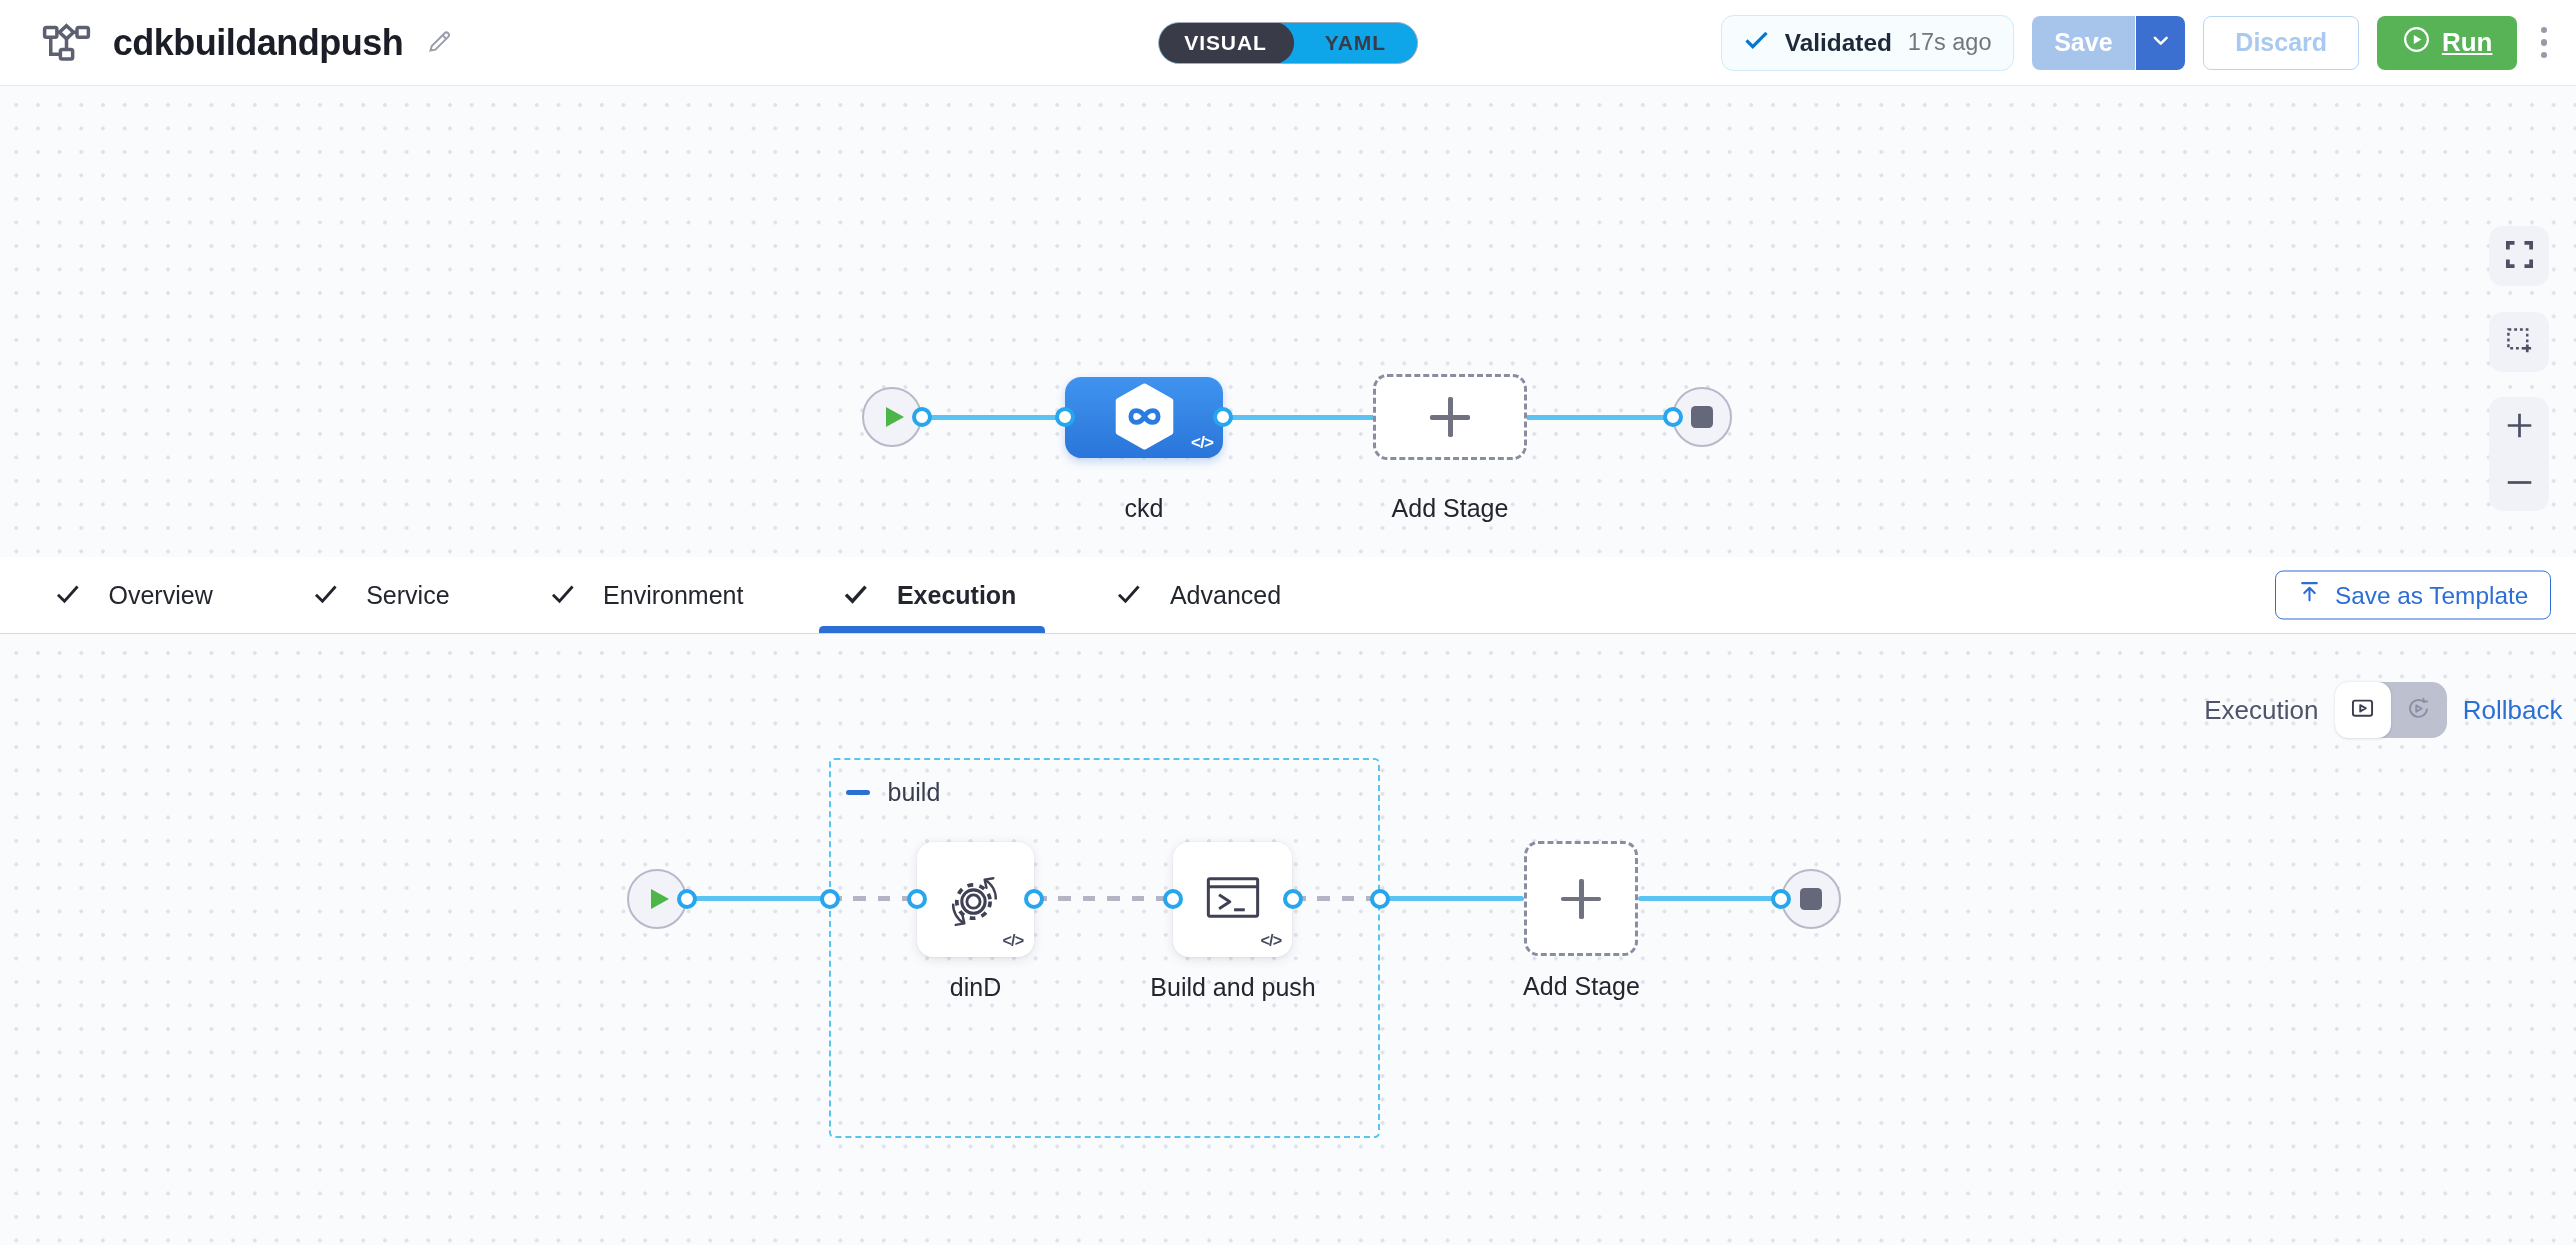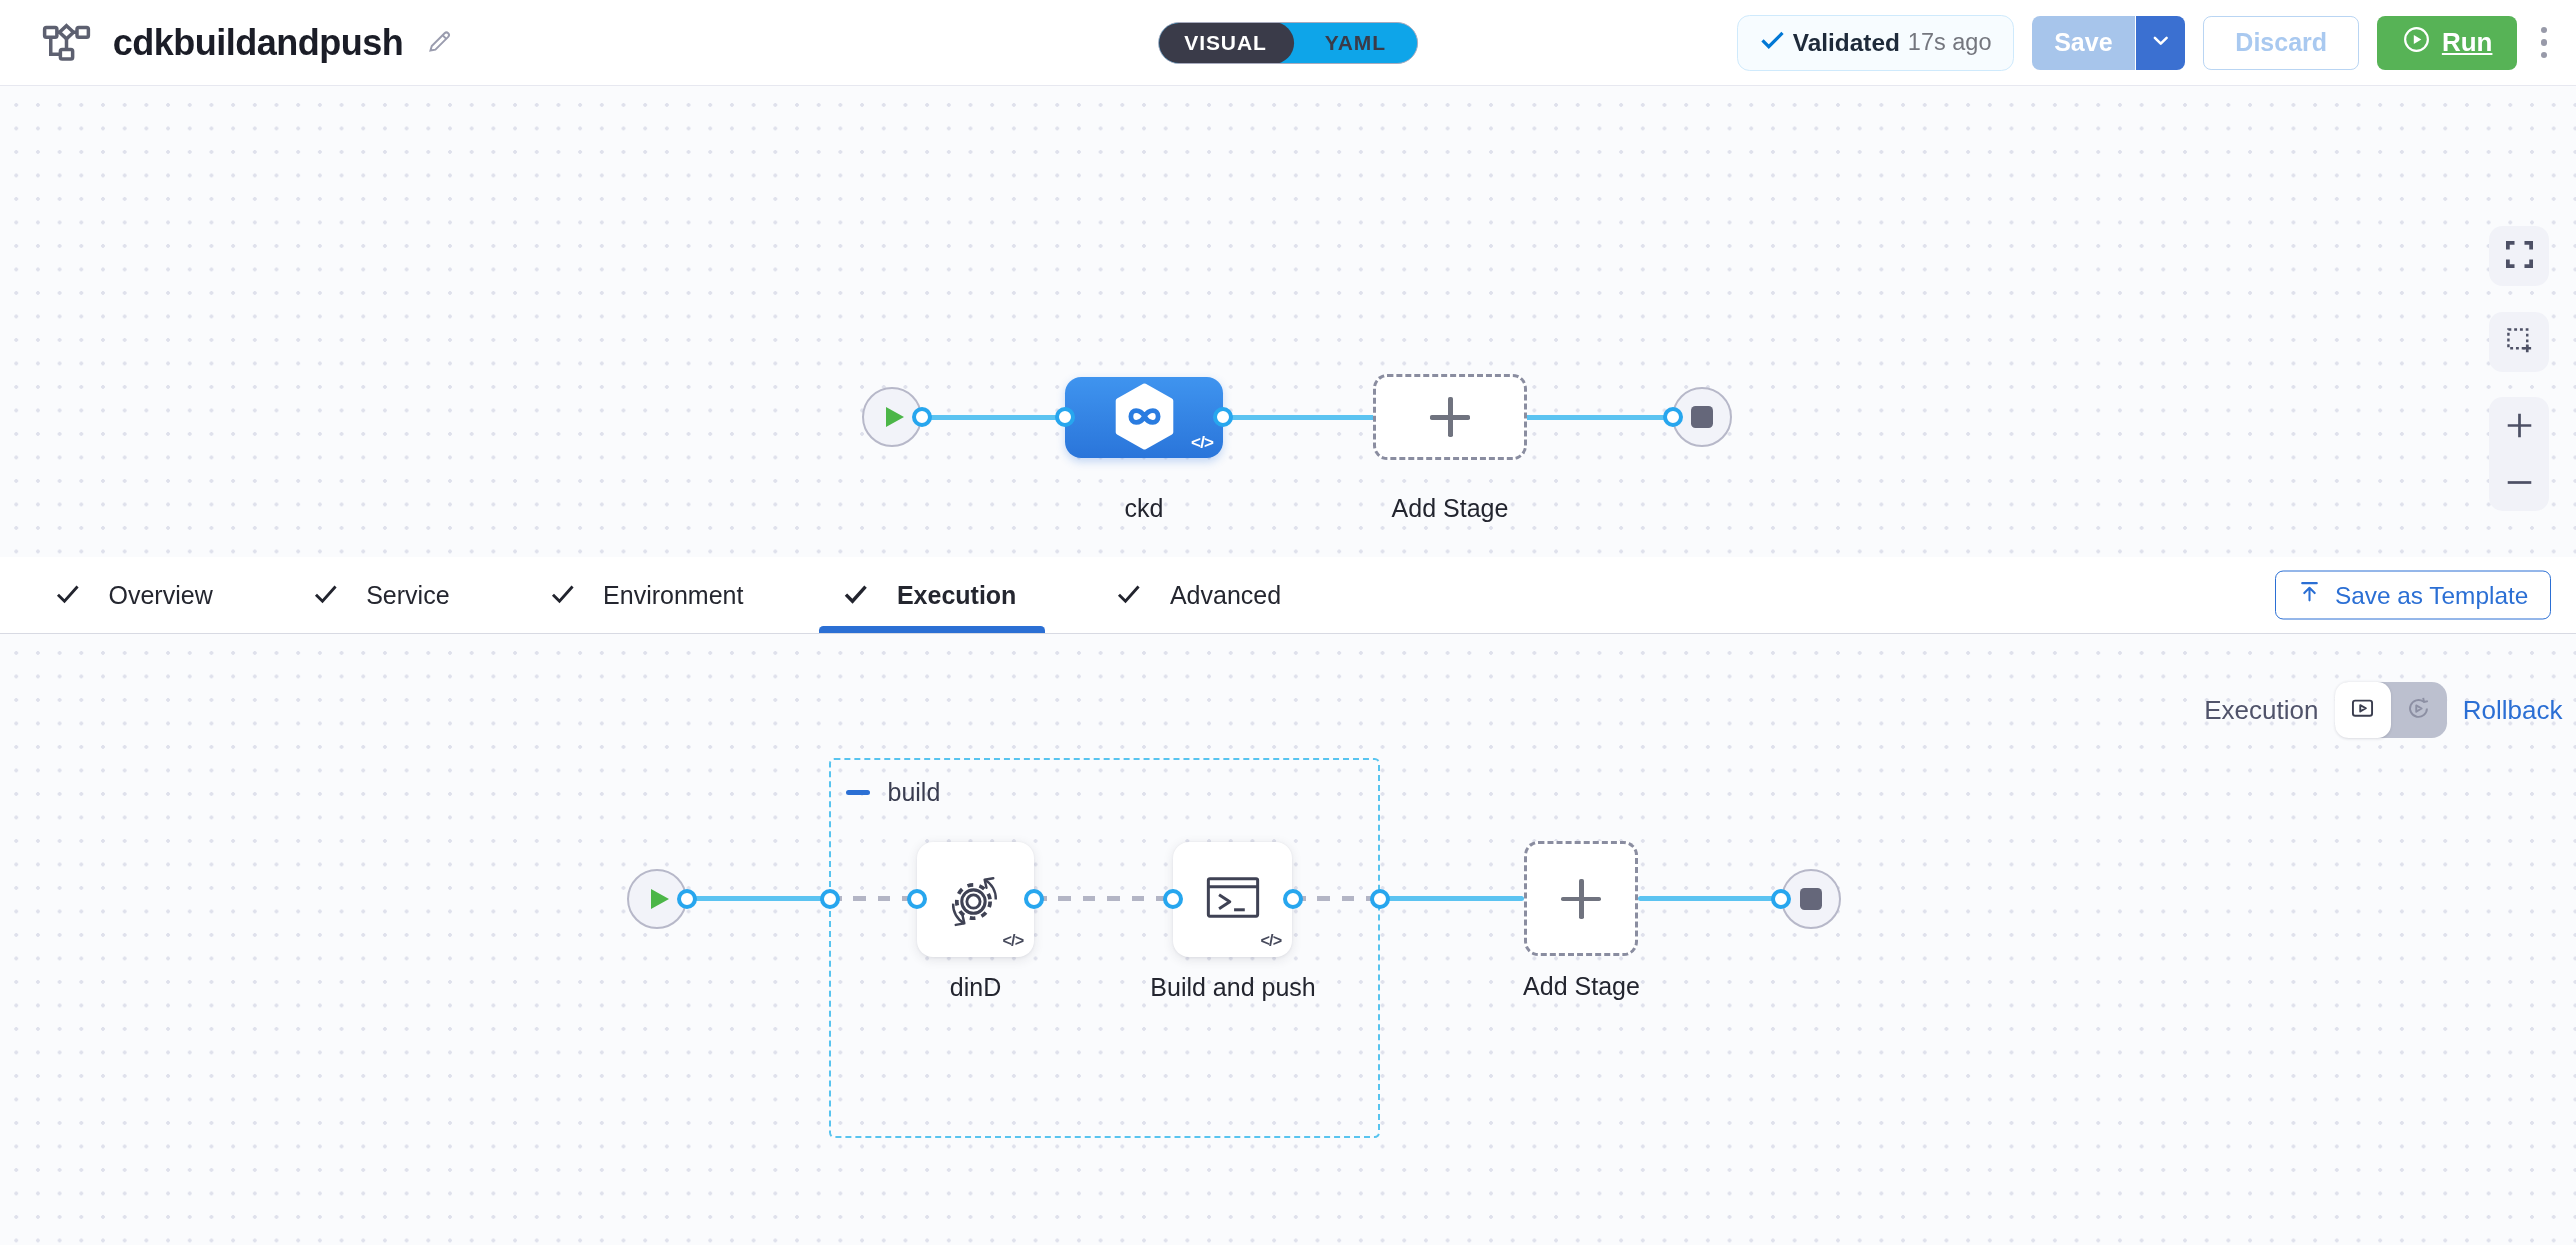--- a/index.html
+++ b/index.html
@@ -16,21 +16,21 @@
   .mode-toggle { position:absolute; left:50%; top:50%; transform:translate(-50%,-50%);
     display:flex; align-items:center; height:42px; border:1.8px solid #a8abbe; border-radius:21.7px;
     background:#0ea5e9; overflow:hidden; }
   .seg { height:42px; display:flex; align-items:center; font-size:21px; font-weight:700;
          letter-spacing:0.9px; cursor:pointer; }
   .seg-visual { background:#3a3b49; color:#fff; border-radius:21.7px; padding:0 27px; margin:-1.8px 0 -1.8px -1.8px; }
   .seg-yaml { color:#3a3b49; padding:11px 31px; }
 
   .hdr-right { position:absolute; right:23.5px; top:50%; transform:translateY(-50%);
     display:flex; align-items:center; gap:18px; }
-  .validated { display:flex; align-items:center; gap:8px; height:56px; padding:0 21.7px;
+  .validated { display:flex; align-items:center; gap:16px; height:56px; padding:0 21.7px;
     border:1.8px solid #cfeafc; background:#f7fcff; border-radius:12.6px; }
   .validated b { font-size:24.4px; color:#1e2a3a; font-weight:700; }
   .validated span { font-size:23.5px; color:#74767e; }
   .save-split { display:flex; height:54px; border-radius:8.1px; overflow:hidden; }
   .save-main { background:#a7c5eb; color:#fff; font-size:25px; font-weight:700; border:none;
     padding:0 22px; cursor:pointer; }
   .save-div { width:1.8px; background:rgba(255,255,255,.75); }
   .save-more { width:49px; background:#3b70d1; border:none; display:flex; align-items:center;
     justify-content:center; cursor:pointer; }
   .discard { height:54px; padding:0 31px; background:#fff; border:1.8px solid #b9d5f3; border-radius:8.1px;

